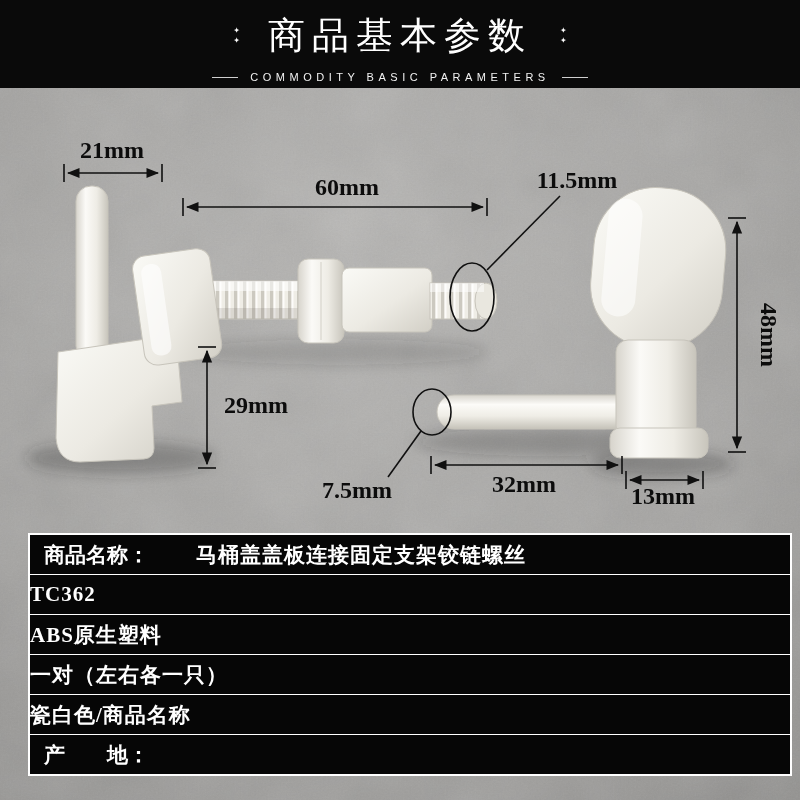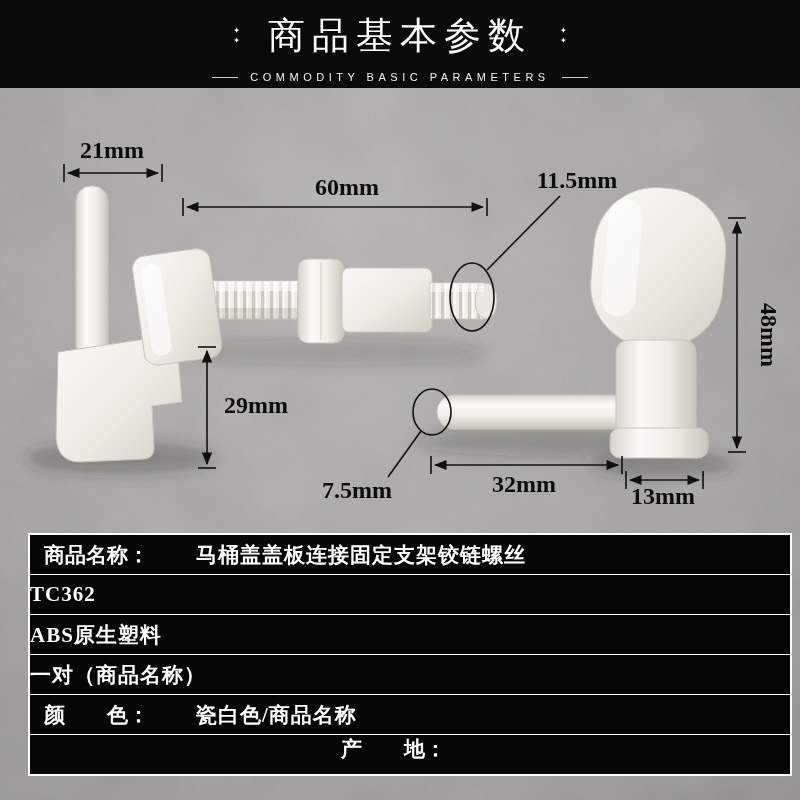--- a/index.html
+++ b/index.html
@@ -29,21 +29,21 @@
   
   .spec-table{
     position:absolute;left:8px;right:8px;top:533px;height:243px;z-index:3;
     background:#060606;border:2px solid #ffffff;
     display:flex;flex-direction:column;box-sizing:border-box;margin-left:20px;
   }
   .spec-row{
     flex:1;display:flex;align-items:center;border-bottom:1px solid #ffffff;
     color:#ffffff;font-weight:bold;font-size:21px;
   }
-  .spec-row:last-child{border-bottom:none;flex-direction:column;}
+  .spec-row:last-child{border-bottom:none;}
   .spec-label{width:152px;padding-left:14px;flex-shrink:0;}
   .spec-value{flex:1;letter-spacing:1px;}
 </style>
 </head>
 <body>
 
 <div class="page">
 
   <svg class="bg" width="800" height="800" viewBox="0 0 800 800">
     <defs>
@@ -202,24 +202,23 @@
       <span class="spec-label">商品名称：</span>
       <span class="spec-value">马桶盖盖板连接固定支架铰链螺丝</span>
     </div>
     <div class="spec-row">
       <span class="spec-value">TC362</span>
     </div>
     <div class="spec-row">
       <span class="spec-value">ABS原生塑料</span>
     </div>
     <div class="spec-row">
-      <span class="spec-value">一对（商品名称）</span>
-    </div>
-    <div class="spec-row">
-      <span class="spec-label">颜　　色：</span>
+      <span class="spec-value">一对（左右各一只）</span>
+    </div>
+    <div class="spec-row">
       <span class="spec-value">瓷白色/商品名称</span>
     </div>
     <div class="spec-row">
       <span class="spec-label">产　　地：</span>
     </div>
   </div>
 
 </div>
 
 </body></html>

